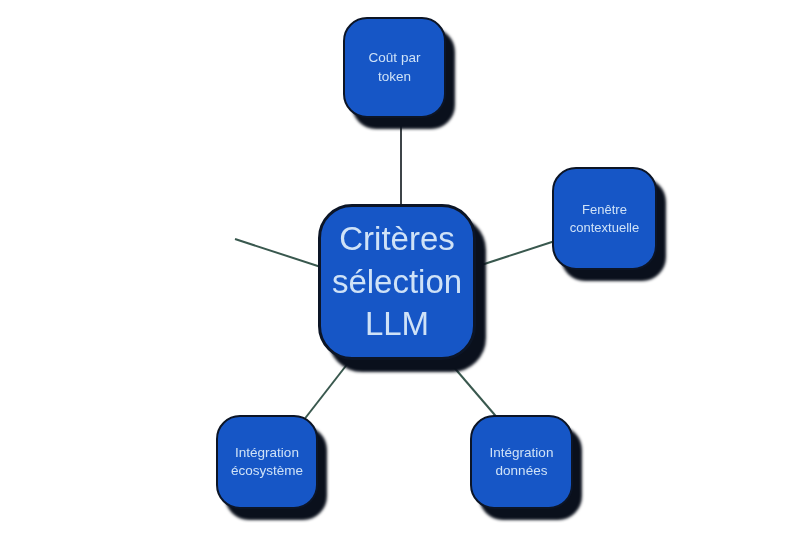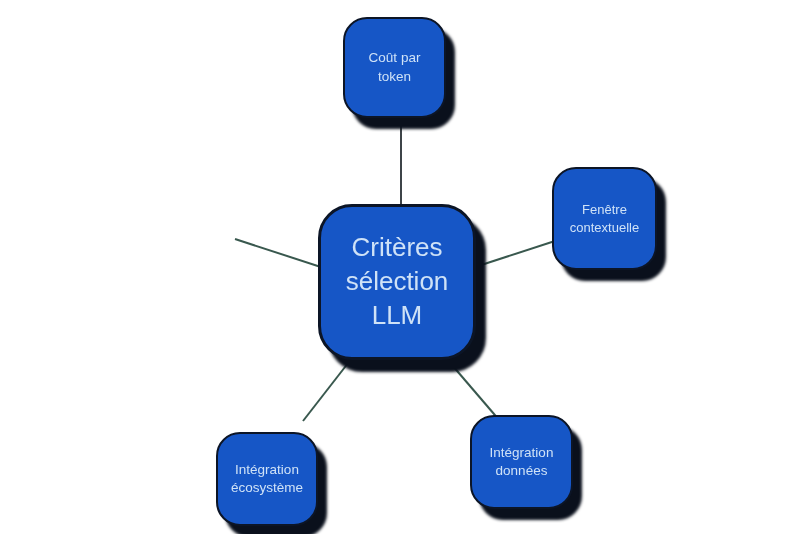--- a/index.html
+++ b/index.html
@@ -33,28 +33,28 @@
     border-radius:24px;
     box-shadow:9px 11px 3px var(--shadow);
     padding:4px 6px;
     line-height:1.35;
   }
   .node .label{display:block;width:100%;}
   .node-center{
     left:318px;top:204px;width:158px;height:156px;
     border-radius:34px;
     border-width:3px;
-    font-size:26px;
+    font-size:33px;
     line-height:1.3;
     box-shadow:10px 12px 3px var(--shadow);
   }
   .node-top{left:343px;top:17px;width:103px;height:101px;font-size:13.5px;}
   .node-right{left:552px;top:167px;width:105px;height:103px;font-size:13px;}
   .node-bottom-right{left:470px;top:415px;width:103px;height:94px;font-size:13.5px;}
-  .node-bottom-left{left:216px;top:415px;width:102px;height:94px;font-size:13.5px;margin-top:17px;}
+  .node-bottom-left{left:216px;top:415px;width:102px;height:94px;font-size:13.5px;}
   .node-left{left:135px;top:167px;width:105px;height:103px;font-size:11.5px;}
 </style>
 </head>
 <body>
 
 <div class="canvas">
 
   <svg class="connectors" width="800" height="534" viewBox="0 0 800 534">
     <line x1="401" y1="115" x2="401" y2="212" stroke-width="2" stroke="#3e4448"></line>
     <line x1="235" y1="239" x2="330" y2="270" stroke-width="2" stroke="#39584e"></line>

